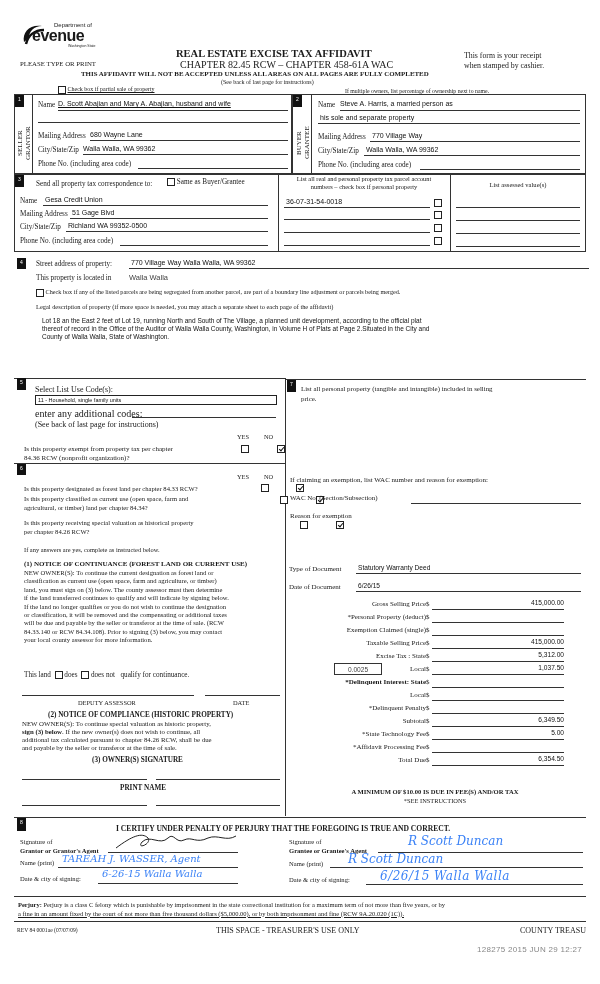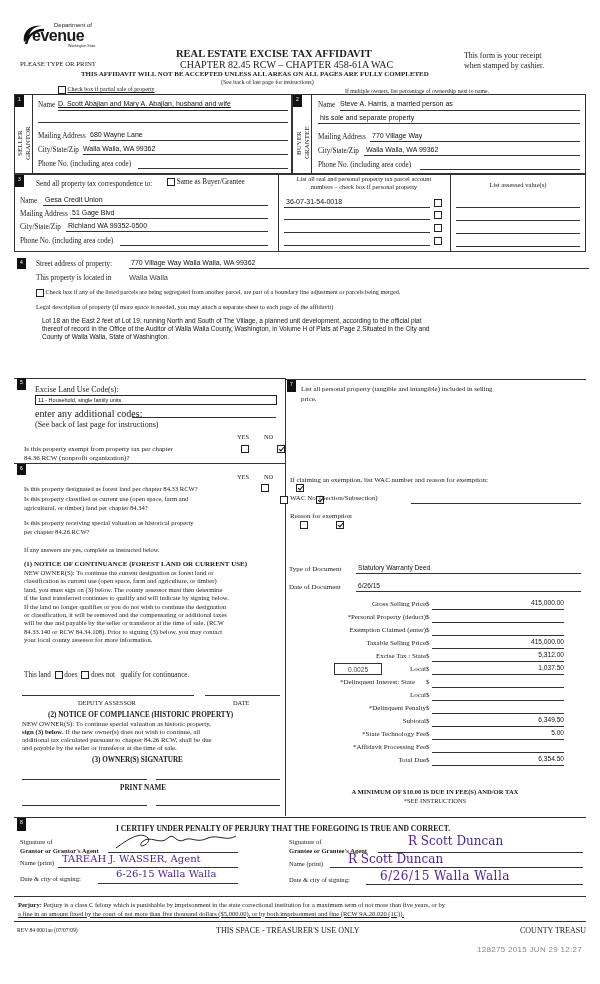--- a/index.html
+++ b/index.html
@@ -8,21 +8,21 @@
 .abs{position:absolute}
 .sans{font-family:"Liberation Sans",sans-serif}
 .num{position:absolute;width:9px;height:9px;background:#111;color:#fff;font-size:5px;text-align:center;line-height:9px;font-family:"Liberation Sans",sans-serif}
 .box{position:absolute;border:1px solid #333}
 .cb{display:inline-block;width:8px;height:8px;border:1px solid #222;vertical-align:middle;background:#fff;position:relative}
 .cb.checked::after{content:"";position:absolute;left:2px;top:0px;width:2px;height:4px;border-right:1px solid #111;border-bottom:1px solid #111;transform:rotate(40deg)}
 .line{position:absolute;border-bottom:1px solid #333}
 .fill{font-family:"Liberation Sans",sans-serif;color:#111}
 .lbl{position:absolute;white-space:nowrap}
 .vert{position:absolute;writing-mode:vertical-rl;transform:rotate(180deg);font-size:7px;text-align:center;line-height:8px}
-.hand{font-family:"DejaVu Serif",serif;color:#4c1d95}
+.hand{font-family:"DejaVu Serif",serif;font-style:italic;color:#3b82f6}
 .right{text-align:right}
 .bold{font-weight:bold}
 .center{text-align:center}
 </style>
 </head>
 <body>
 
 
 
 
@@ -149,21 +149,21 @@
 <div class="lbl" style="left:36px;top:303px;font-size:6.4px;">Legal description of property (if more space is needed, you may attach a separate sheet to each page of the affidavit)</div>
 <div class="abs fill" style="left:42px;top:317px;width:545px;font-size:6.5px;line-height:8px;">
   <div>Lot 18 an the East 2 feet of Lot 19, running North and South of The Village, a planned unit development, according to the official plat</div>
   <div>thereof of record in the Office of the Auditor of Walla Walla County, Washington, in Volume H of Plats at Page 2.Situated in the City and</div>
   <div>County of Walla Walla, State of Washington.</div>
 </div>
 
 
 <div class="box" style="left:14px;top:378px;width:272px;height:84px;border-left:none;border-bottom:none;"></div>
 <div class="num" style="left:17px;top:378px;height:12px;">5</div>
-<div class="lbl" style="left:35px;top:385px;font-size:8px;">Excise Land Use Code(s):</div>
+<div class="lbl" style="left:35px;top:385px;font-size:8px;">Select List Use Code(s):</div>
 <div class="abs fill" style="left:35px;top:395px;width:242px;height:10px;border:1px solid #222;font-size:5.5px;padding-left:2px;line-height:9px;">
   <span>11 - Household, single family units</span>
 </div>
 <div class="lbl" style="left:35px;top:408px;font-size:10px;">enter any additional codes:</div>
 <div class="line" style="left:132px;top:417px;width:144px;"></div>
 <div class="lbl" style="left:35px;top:420px;font-size:8px;">(See back of last page for instructions)</div>
 <div class="lbl" style="left:237px;top:433px;font-size:6.4px;">YES</div>
 <div class="lbl" style="left:264px;top:433px;font-size:6.4px;">NO</div>
 <div class="lbl" style="left:24px;top:445px;font-size:7px;line-height:9px;">
   <div>Is this property exempt from property tax per chapter</div>
@@ -263,21 +263,21 @@
       <span class="lbl" style="left:140px;top:2px;">$</span>
     <span class="lbl fill right" style="right:22px;top:1px;font-size:6.6px;">415,000.00</span>
       <span class="line" style="left:146px;top:11px;width:132px;"></span>
   </div>
   <div class="abs" style="left:0;top:13px;width:300px;height:13px;">
     <span class="lbl right" style="right:160px;top:2px;">*Personal Property (deduct)</span>
       <span class="lbl" style="left:140px;top:2px;">$</span>
     <span class="line" style="left:146px;top:11px;width:132px;"></span>
   </div>
   <div class="abs" style="left:0;top:26px;width:300px;height:13px;">
-    <span class="lbl right" style="right:160px;top:2px;">Exemption Claimed (enter)</span>
+    <span class="lbl right" style="right:160px;top:2px;">Exemption Claimed (single)</span>
       <span class="lbl" style="left:140px;top:2px;">$</span>
     <span class="line" style="left:146px;top:11px;width:132px;"></span>
   </div>
   <div class="abs" style="left:0;top:39px;width:300px;height:13px;">
     <span class="lbl right" style="right:160px;top:2px;">Taxable Selling Price</span>
       <span class="lbl" style="left:140px;top:2px;">$</span>
     <span class="lbl fill right" style="right:22px;top:1px;font-size:6.6px;">415,000.00</span>
       <span class="line" style="left:146px;top:11px;width:132px;"></span>
   </div>
   <div class="abs" style="left:0;top:52px;width:300px;height:13px;">
@@ -287,21 +287,21 @@
       <span class="line" style="left:146px;top:11px;width:132px;"></span>
   </div>
   <div class="abs" style="left:0;top:65px;width:300px;height:13px;">
     <div class="abs fill center" style="left:48px;top:0;width:48px;height:12px;border:1px solid #333;font-size:6.6px;line-height:11px;color:#444;">0.0025</div>
     <span class="lbl right" style="right:160px;top:2px;">Local</span>
       <span class="lbl" style="left:140px;top:2px;">$</span>
     <span class="lbl fill right" style="right:22px;top:1px;font-size:6.6px;">1,037.50</span>
       <span class="line" style="left:146px;top:11px;width:132px;"></span>
   </div>
   <div class="abs" style="left:0;top:78px;width:300px;height:13px;">
-    <span class="lbl right" style="right:171px;top:2px;">*Delinquent Interest: State</span>
+    <span class="lbl right" style="right:160px;top:2px;font-weight:bold;">*Delinquent Interest: State</span>
       <span class="lbl" style="left:140px;top:2px;">$</span>
     <span class="line" style="left:146px;top:11px;width:132px;"></span>
   </div>
   <div class="abs" style="left:0;top:91px;width:300px;height:13px;">
     <span class="lbl right" style="right:160px;top:2px;">Local</span>
       <span class="lbl" style="left:140px;top:2px;">$</span>
     <span class="line" style="left:146px;top:11px;width:132px;"></span>
   </div>
   <div class="abs" style="left:0;top:104px;width:300px;height:13px;">
     <span class="lbl right" style="right:160px;top:2px;">*Delinquent Penalty</span>
@@ -345,21 +345,21 @@
     <div class="bold">Grantor or Grantor's Agent</div>
 </div>
 <svg class="abs" style="left:112px;top:830px" width="130" height="22" viewBox="0 0 130 22">
   <path d="M4 18 C20 6 30 2 36 8 C40 14 24 20 30 12 C38 4 48 16 56 8 C62 2 64 14 72 10 C80 6 84 14 96 8 C106 4 114 12 124 6" stroke="#222" stroke-width="1" fill="none"></path>
 </svg>
 <div class="line" style="left:108px;top:852px;width:130px;"></div>
 <div class="lbl" style="left:20px;top:859px;font-size:6.6px;">Name (print)</div>
 <div class="lbl hand" style="left:62px;top:853px;font-size:10px;">TAREAH J. WASSER, Agent</div>
 <div class="line" style="left:58px;top:867px;width:180px;"></div>
 <div class="lbl" style="left:20px;top:875px;font-size:6.6px;">Date &amp; city of signing:</div>
-<div class="lbl hand" style="left:102px;top:868px;font-size:10px;margin-left:14px;">6-26-15 Walla Walla</div>
+<div class="lbl hand" style="left:102px;top:868px;font-size:10px;">6-26-15 Walla Walla</div>
 <div class="line" style="left:98px;top:883px;width:140px;"></div>
 
 <div class="lbl" style="left:289px;top:838px;font-size:6.6px;line-height:8.5px;">
   <div>Signature of</div>
     <div class="bold">Grantee or Grantee's Agent</div>
 </div>
 <div class="lbl hand" style="left:408px;top:834px;font-size:12px;">R Scott Duncan</div>
 <div class="line" style="left:378px;top:852px;width:205px;"></div>
 <div class="lbl" style="left:289px;top:860px;font-size:6.6px;">Name (print)</div>
 <div class="lbl hand" style="left:348px;top:852px;font-size:12px;">R Scott Duncan</div>

